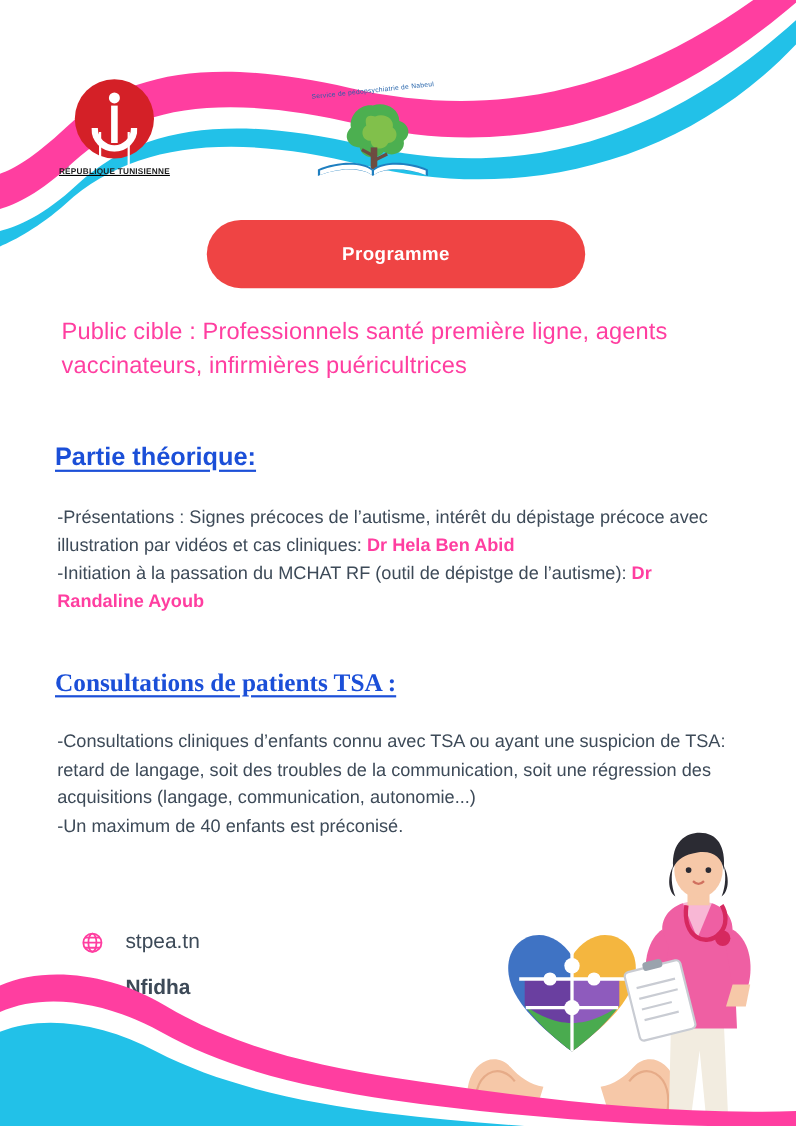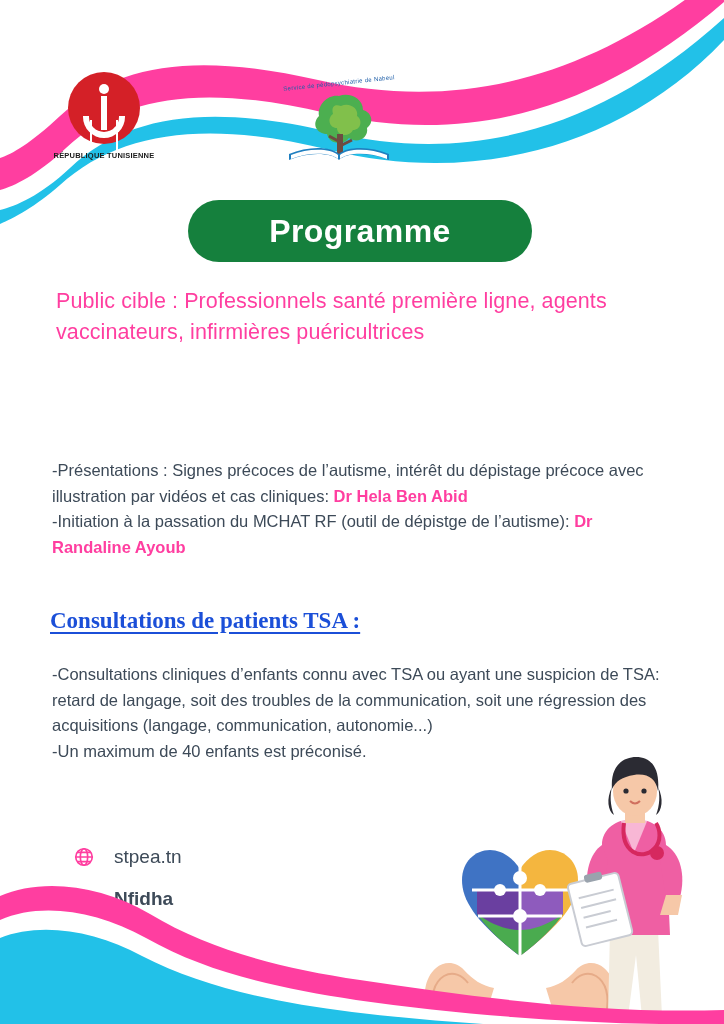--- a/index.html
+++ b/index.html
@@ -34,21 +34,21 @@
     position: absolute;
     top: 62px;
     left: 44px;
     width: 360px;
     height: 125px;
   }
   .logo {
     position: absolute;
   }
 
-  .logo-tn { left: 5px; top: 10px; width: 110px; text-align: center; }
+  .logo-tn { left: 5px; top: 10px; width: 110px; text-align: center; text-decoration: underline; }
   .logo-tn .circle {
     width: 72px; height: 72px; border-radius: 50%;
     background: #d42027; margin: 0 auto;
     position: relative;
   }
   .logo-tn .circle::before {
     content: "";
     position: absolute; left: 50%; top: 12px;
     transform: translateX(-50%);
     width: 10px; height: 10px; border-radius: 50%;
@@ -123,24 +123,24 @@
     font-size: 6px; color: #1f5fa8; letter-spacing: .3px;
     transform: rotate(-6deg);
   }
 
   
   .programme-badge {
     position: absolute;
     left: 188px; top: 200px;
     width: 344px; height: 62px;
     border-radius: 34px;
-    background: #15803d;
+    background: #ef4444;
     display: flex; align-items: center; justify-content: center;
     color: #ffffff;
-    font-size: 32px;
+    font-size: 17px;
     font-weight: bold;
     letter-spacing: .4px;
   }
 
   
   .audience {
     position: absolute;
     left: 56px; top: 286px;
     width: 612px;
     text-align: left;
@@ -254,20 +254,21 @@
         </g>
       </svg>
     </div>
 
   </div>
 
   <div class="programme-badge">Programme</div>
 
   <div class="audience">Public cible : Professionnels santé première ligne, agents vaccinateurs, infirmières puéricultrices</div>
 
+  <div class="section-title sec1-title">Partie théorique:</div>
   <div class="body-text sec1-body">
     <div>
       <span>-Présentations : Signes précoces de l’autisme, intérêt du dépistage précoce avec illustration par vidéos et cas cliniques: </span><span class="name">Dr Hela Ben Abid</span>
     </div>
     <div>
       <span>-Initiation à la passation du MCHAT RF (outil de dépistge de l’autisme): </span><span class="name">Dr Randaline Ayoub</span>
     </div>
   </div>
 
   <div class="section-title sec2-title">Consultations de patients TSA :</div>

